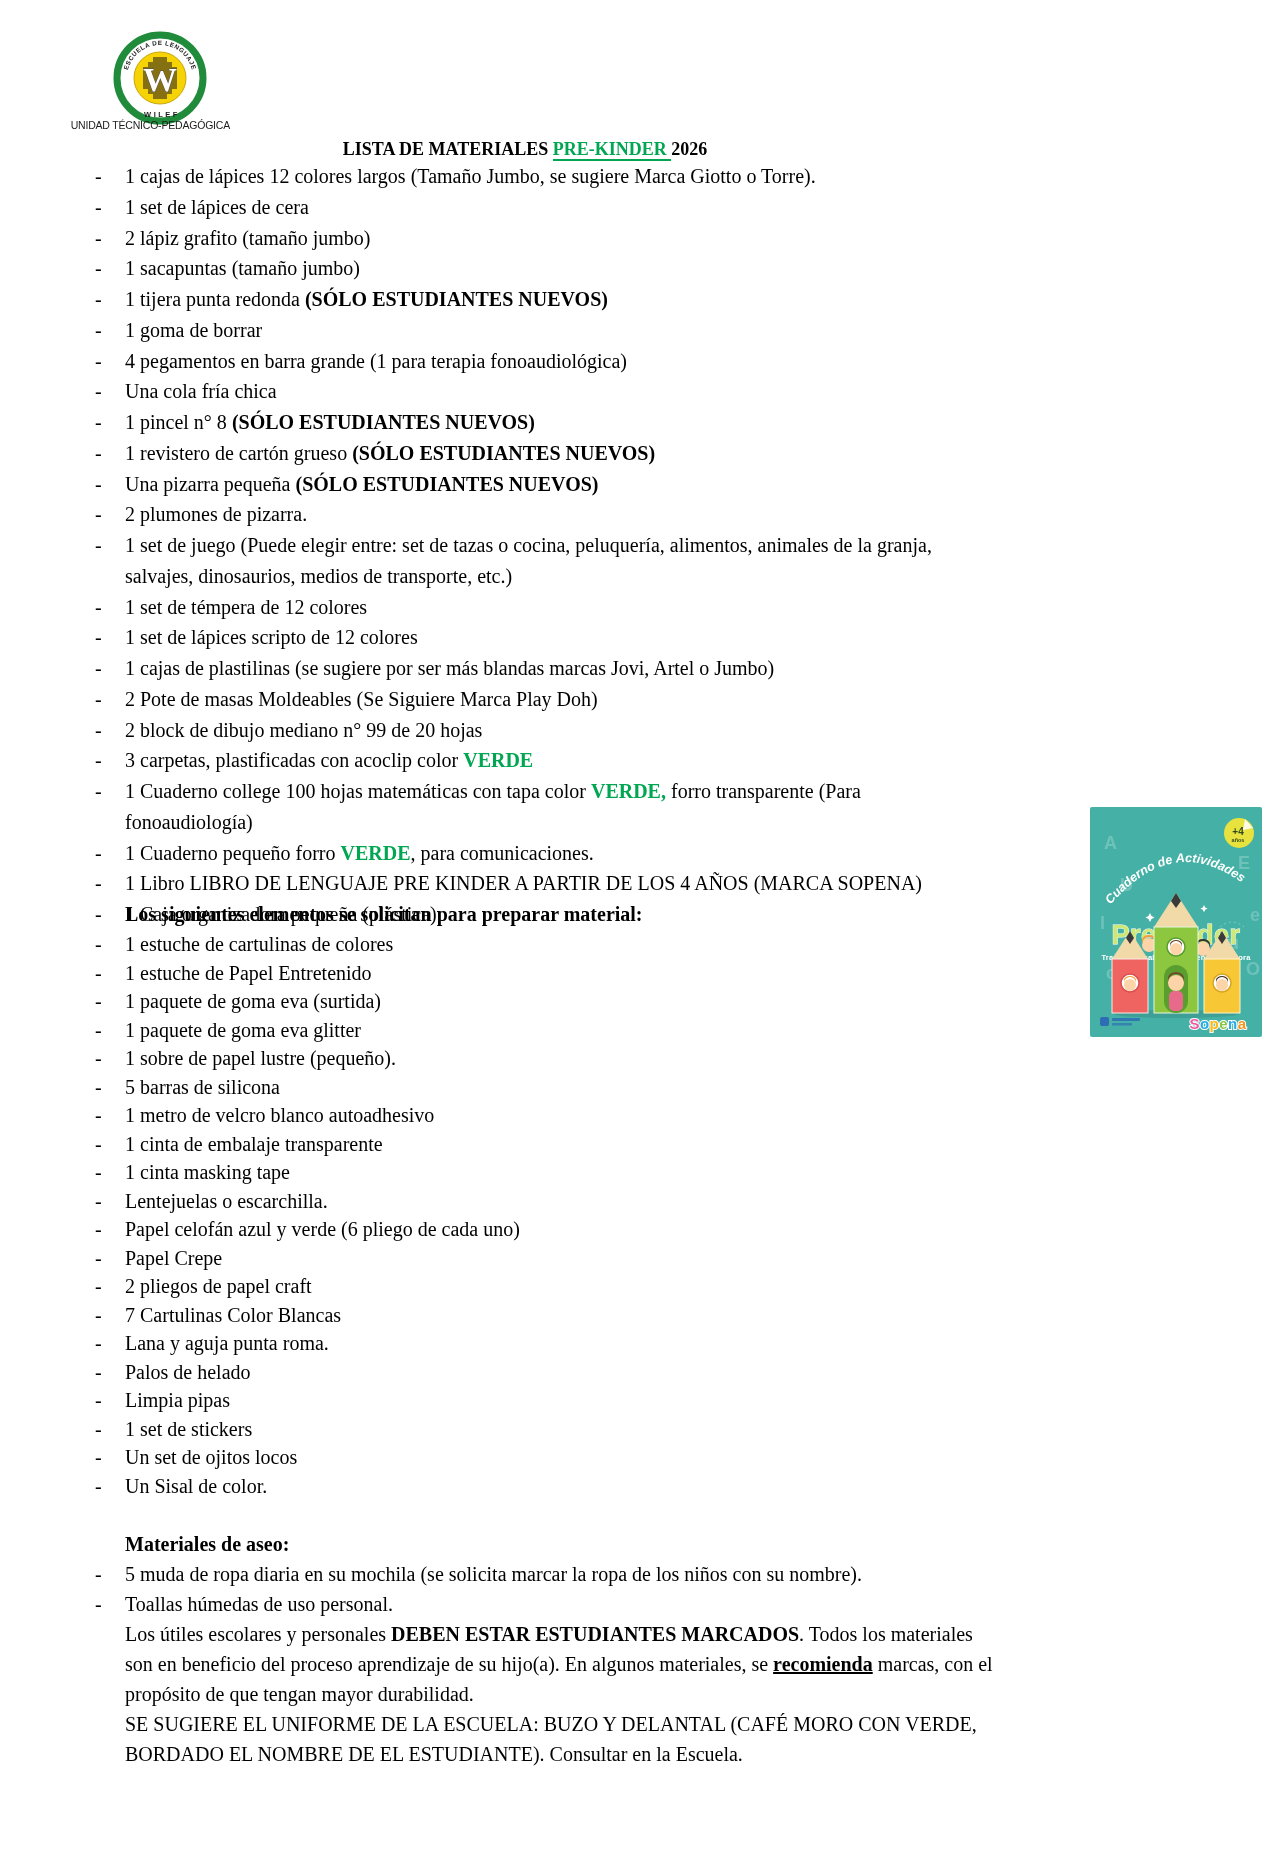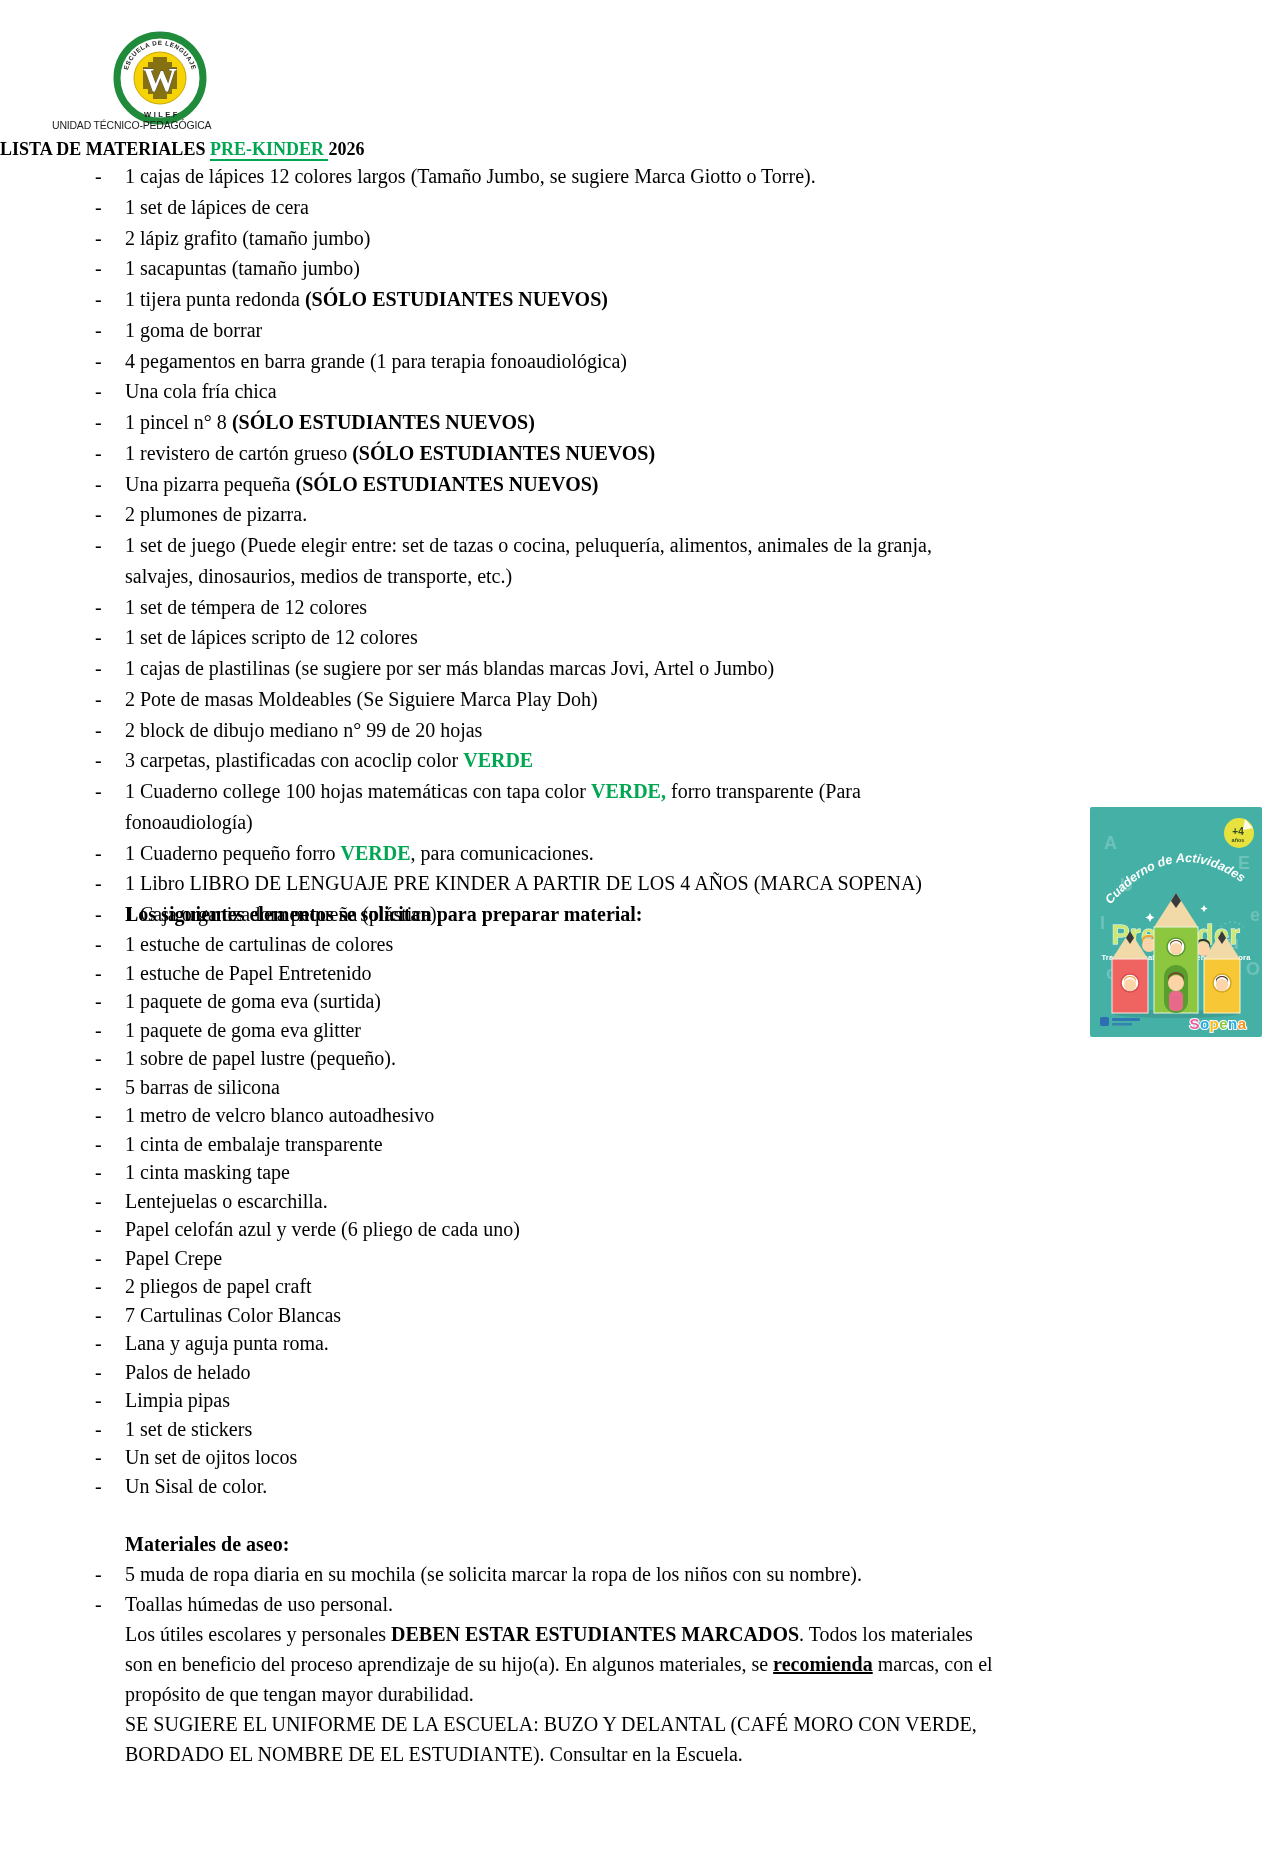--- a/index.html
+++ b/index.html
@@ -4,25 +4,25 @@
 <style>
   html,body { margin:0; padding:0; background:#e8e8e8; }
   .page {
     position:relative; width:1270px; height:1861px; margin:0 auto;
     background:#ffffff; overflow:hidden;
     font-family:"Liberation Serif", serif; font-size:20px; color:#000;
   }
   
   .logo-wrap { position:absolute; left:112px; top:30px; width:96px; height:96px; }
   .org-caption {
-    position:absolute; left:52px; top:119px; width:178px; text-align:left;
+    position:absolute; left:52px; top:119px; width:178px; text-align:right;
     font-family:"Liberation Sans", sans-serif; font-size:10.5px; letter-spacing:-0.2px; color:#1c1c1c;
   }
   .doc-title {
-    position:absolute; left:0; top:136px; width:1050px; text-align:left;
+    position:absolute; left:0; top:136px; width:1050px; text-align:center;
     font-size:18px; font-weight:bold; line-height:26px;
   }
   .doc-title .hl { color:var(--accent-green,#00A651); border-bottom:2px solid var(--accent-green,#00A651); }
   
   .list { position:absolute; left:0; width:1060px; }
   #list-main    { top:161px; }
   #list-prep    { top:930px; }
   #list-aseo    { top:1559px; }
   .li { display:flex; line-height:30.75px; padding-left:95px; }
   #list-prep .li { line-height:28.5px; }

